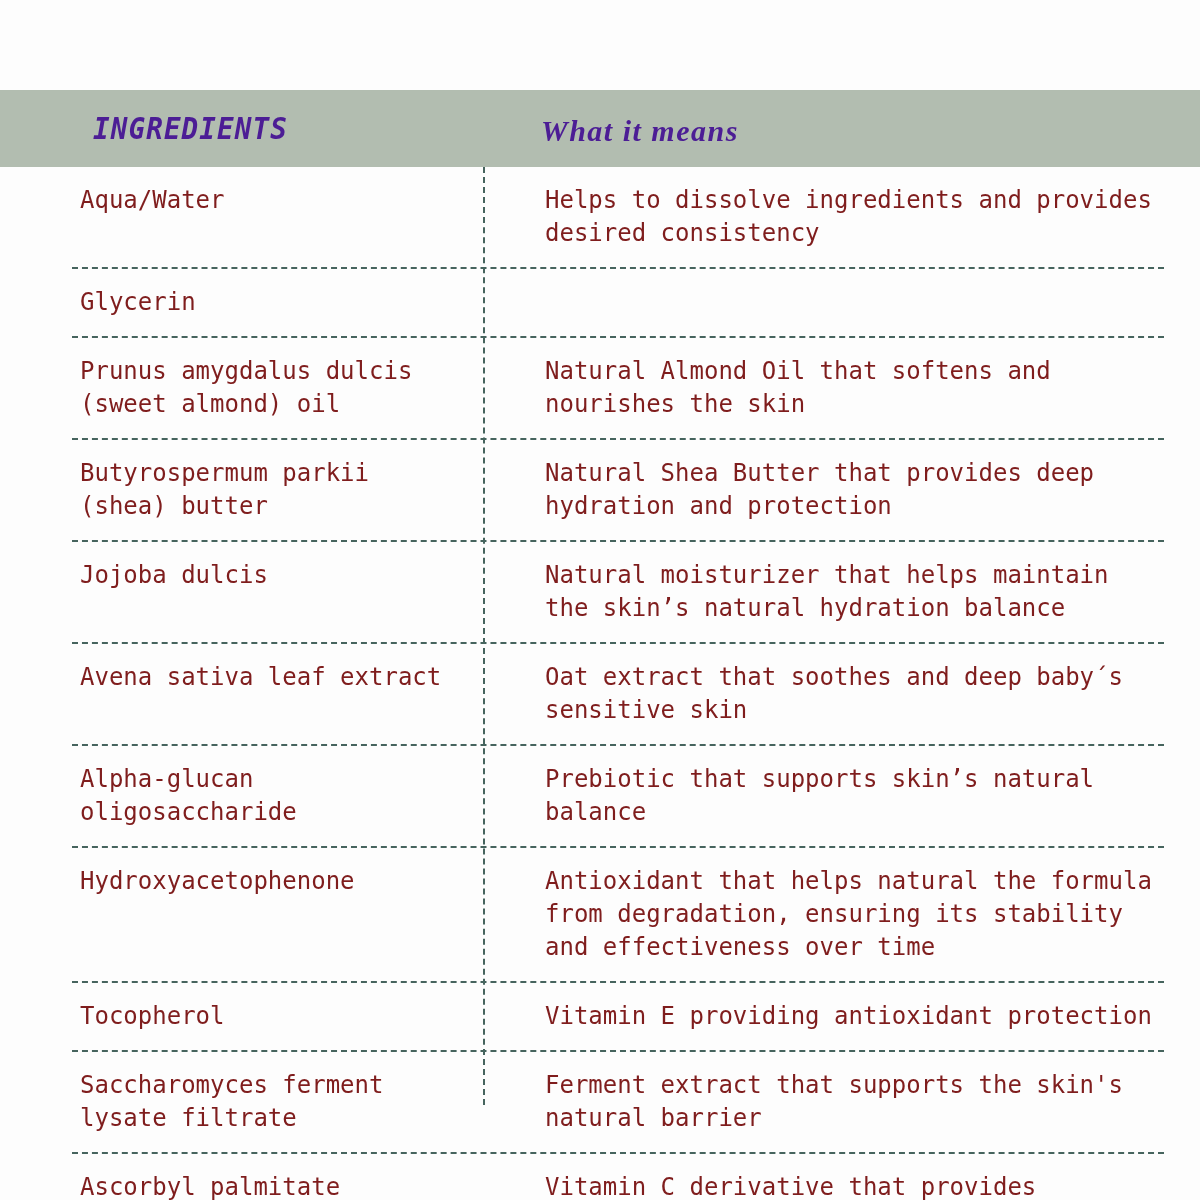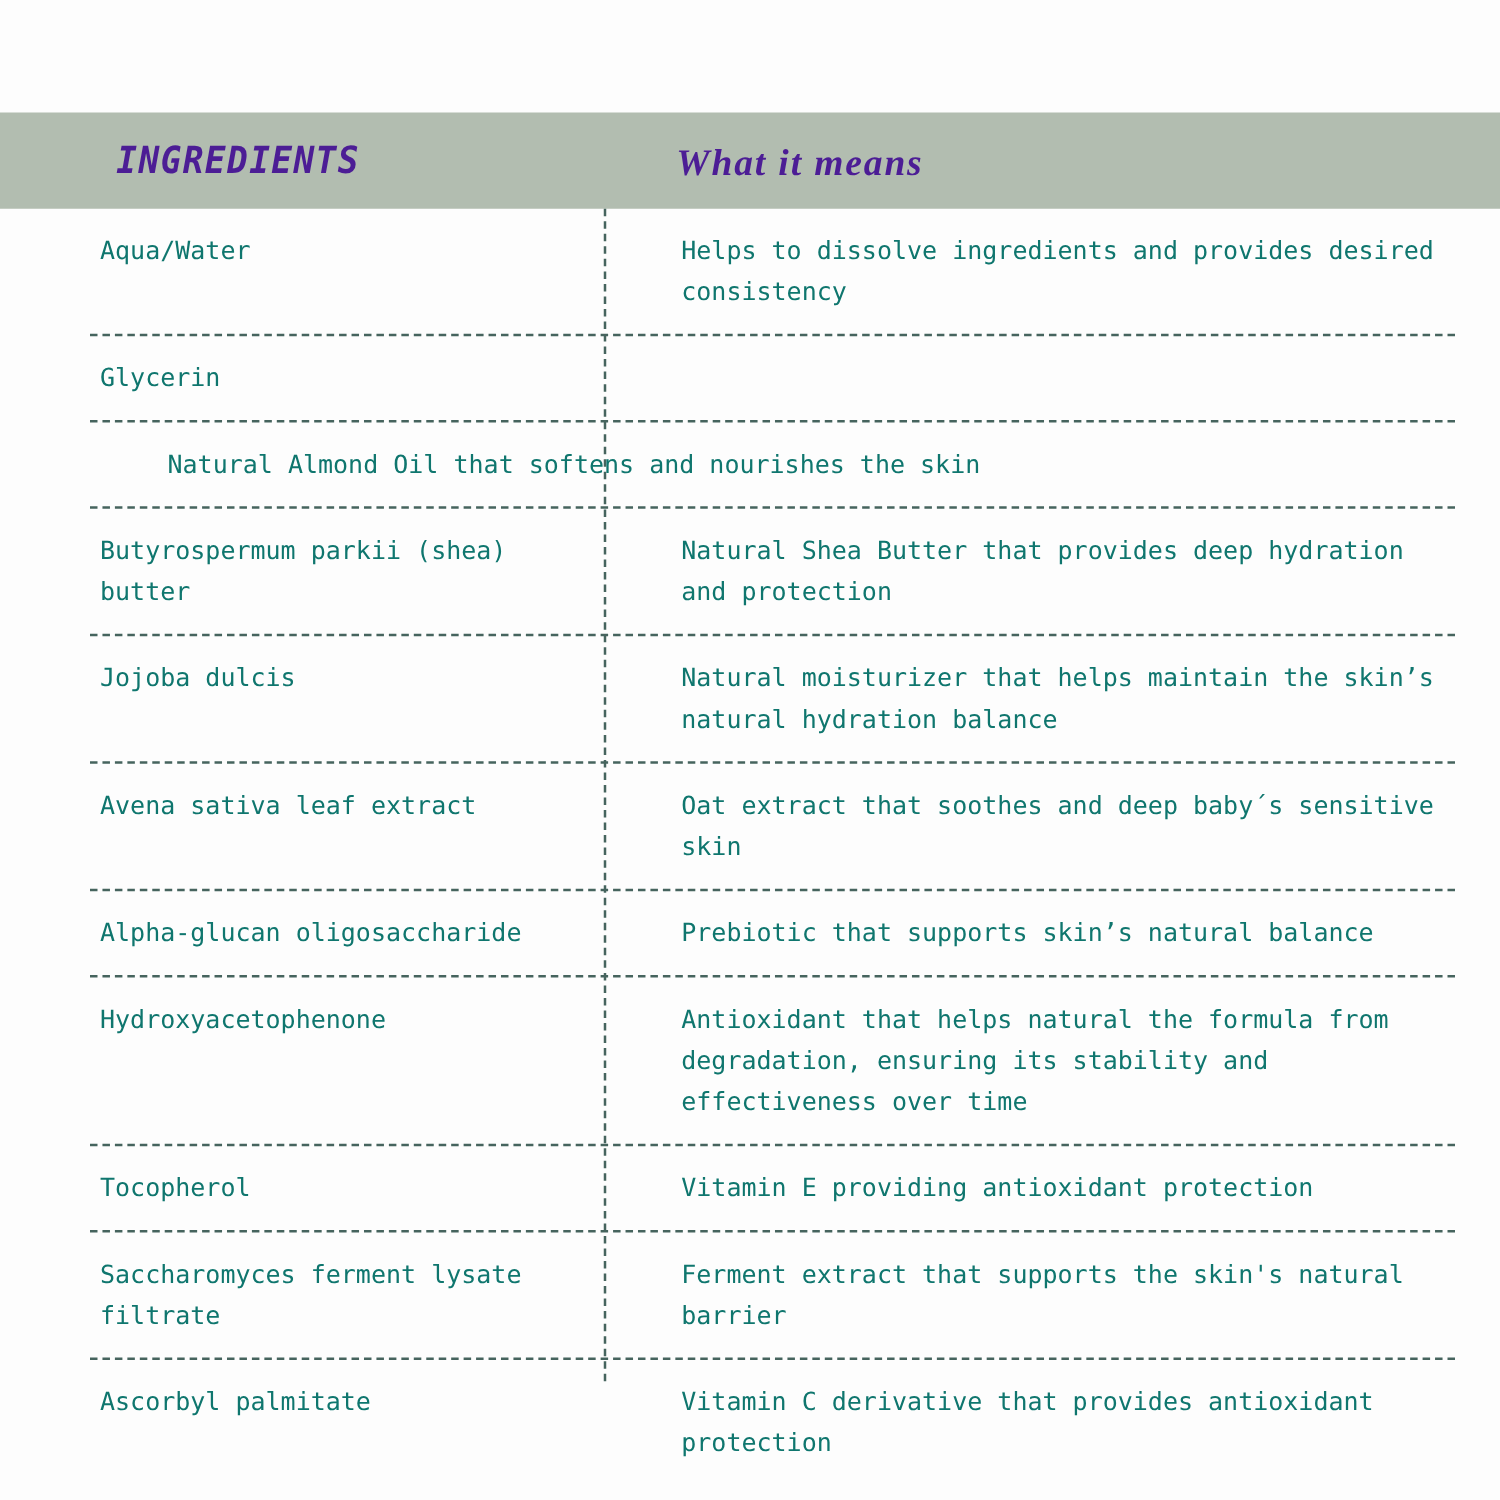--- a/index.html
+++ b/index.html
@@ -76,23 +76,23 @@
     align-items: stretch;
     border-bottom: 2px dashed #46645e;
   }
   .row.last {
     border-bottom: none;
   }
 
   .cell {
     box-sizing: border-box;
     font-family: "DejaVu Sans Mono", monospace;
-    font-size: 20px;
+    font-size: 24px;
     line-height: 33px;
-    color: #0f766e;
+    color: #7f1d1d;
     white-space: pre-line;
   }
 
   .cell-ingredient {
     width: 411px;
     flex: 0 0 411px;
     padding: 17px 18px 17px 8px;
   }
 
   .cell-meaning {
@@ -128,20 +128,21 @@
   <div class="table" id="table-body">
     <div class="v-divider"></div>
   <div class="row">
         <div class="cell cell-ingredient">Aqua/Water</div>
         <div class="cell cell-meaning">Helps to dissolve ingredients and provides desired consistency</div>
       </div>
       <div class="row">
         <div class="cell cell-ingredient">Glycerin</div>
       </div>
       <div class="row">
+        <div class="cell cell-ingredient">Prunus amygdalus dulcis (sweet almond) oil</div>
         <div class="cell cell-meaning">Natural Almond Oil that softens and nourishes the skin</div>
       </div>
       <div class="row">
         <div class="cell cell-ingredient">Butyrospermum parkii (shea) butter</div>
         <div class="cell cell-meaning">Natural Shea Butter that provides deep hydration and protection</div>
       </div>
       <div class="row">
         <div class="cell cell-ingredient">Jojoba dulcis</div>
         <div class="cell cell-meaning">Natural moisturizer that helps maintain the skin’s natural hydration balance</div>
       </div>

